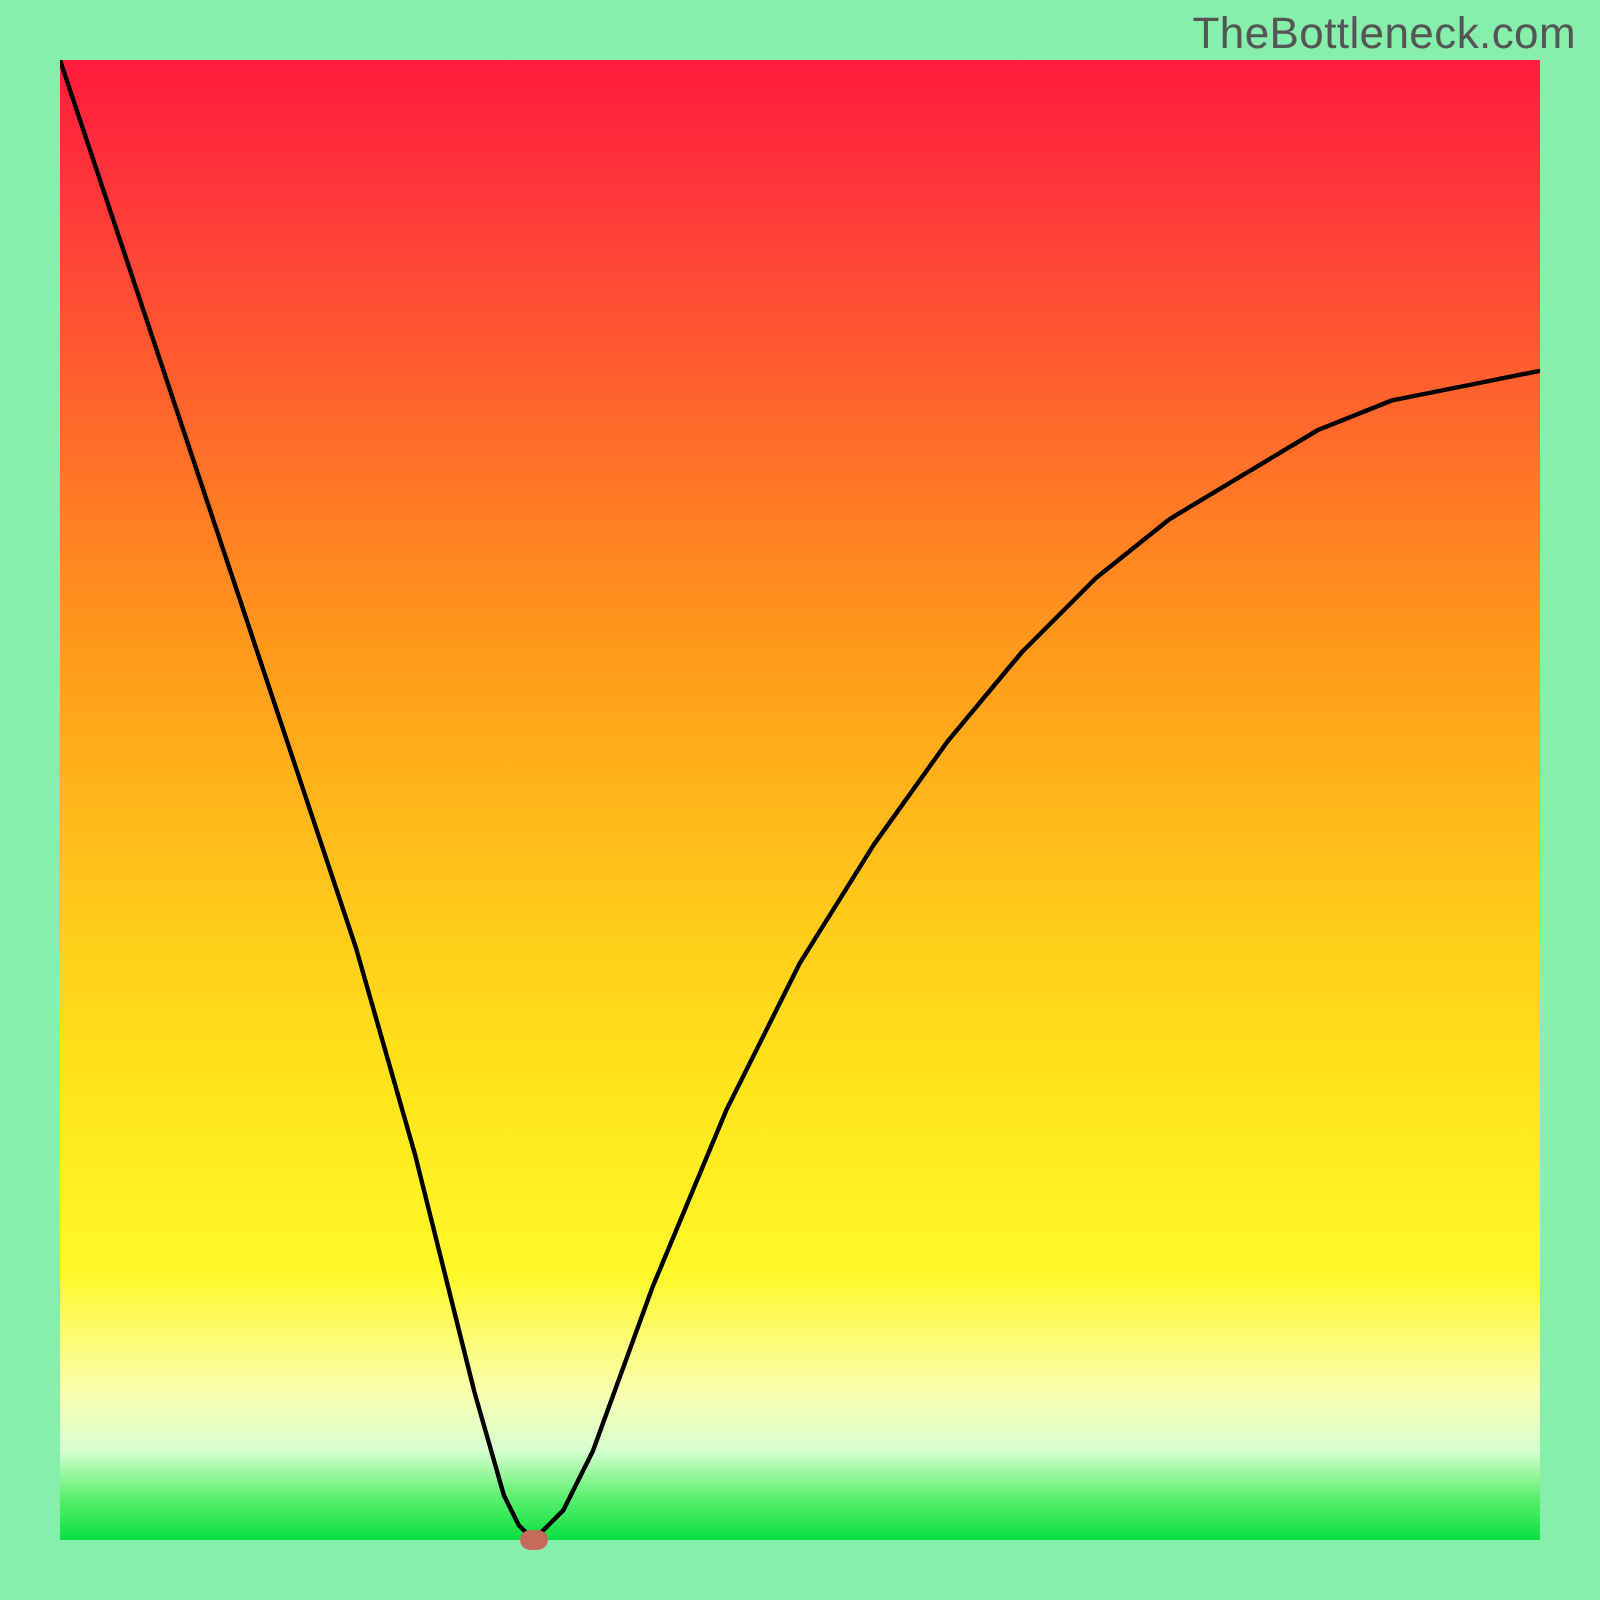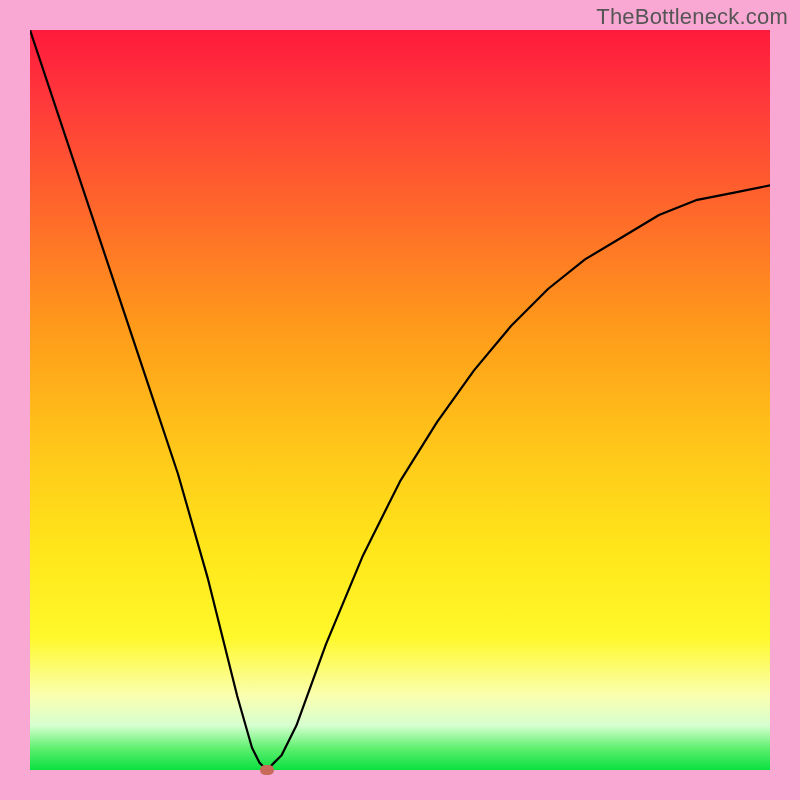--- a/index.html
+++ b/index.html
@@ -8,21 +8,21 @@
     width: 800px;
     height: 800px;
     background: #000;
     font-family: Arial, Helvetica, sans-serif;
     overflow: hidden;
   }
   .frame {
     position: relative;
     width: 800px;
     height: 800px;
-    background: #f9a8d4;
+    background: #86efac;
   }
   .plot-area {
     position: absolute;
     left: 30px;
     top: 30px;
     width: 740px;
     height: 740px;
     background: linear-gradient(to bottom,
       #ff1a3c 0%,
       #ff3a3a 10%,

